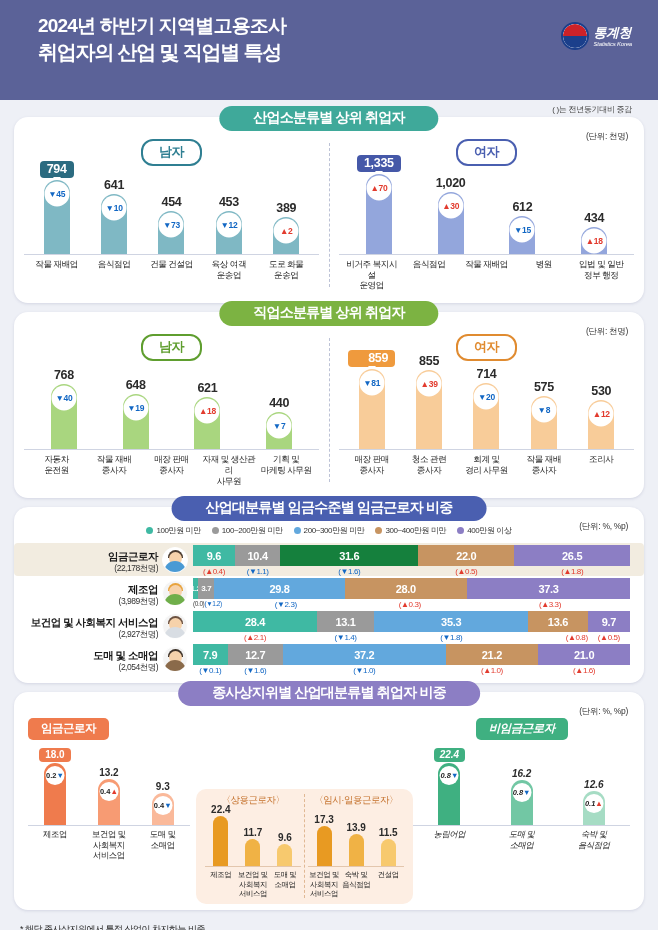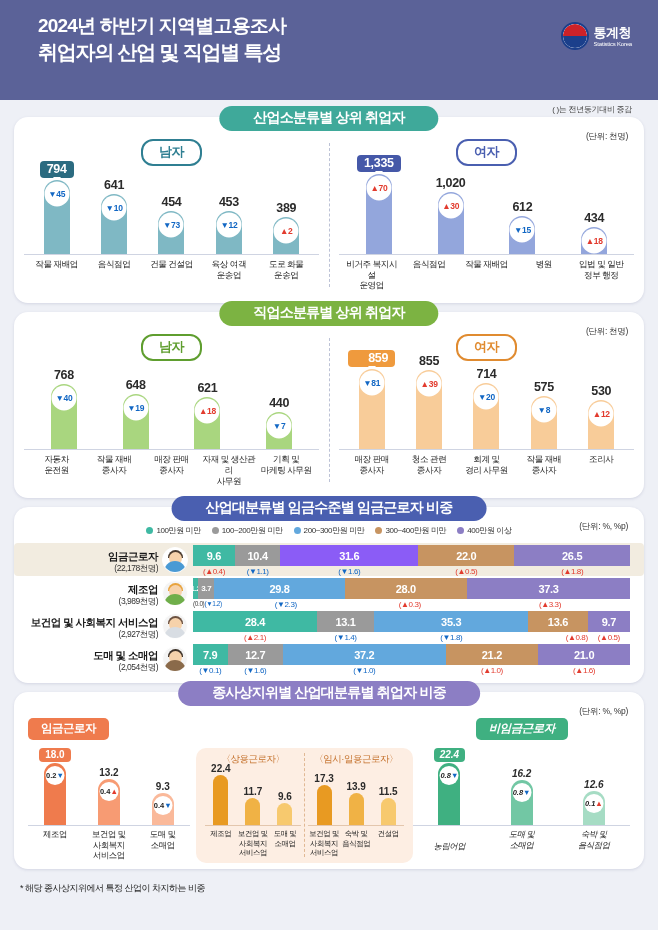--- a/index.html
+++ b/index.html
@@ -43,21 +43,21 @@
     border: 2px solid #1b3f8b;
   }
   .logo-mark::before {
     content:''; position:absolute; left:0; top:0; width:100%; height:50%;
     background:#cc2229; border-radius: 28px 28px 0 0;
   }
   .logo-mark::after {
     content:''; position:absolute; left:0; bottom:0; width:100%; height:50%;
     background:#1b3f8b; border-radius: 0 0 28px 28px;
   }
-  .logo-txt { color:#fff; line-height:1.05; }
+  .logo-txt { color:#fff; line-height:1.05;font-style:italic; }
   .logo-txt .kr { font-size: 13px; font-weight: bold; letter-spacing:-0.5px;}
   .logo-txt .en { font-size: 6px; letter-spacing:-0.2px; display:block;}
 
   .note-top {
     text-align: right;
     font-size: 8px;
     color: #444;
     padding: 4px 26px 2px 0;
     letter-spacing:-0.3px;
   }
@@ -460,21 +460,21 @@
         <div class="slabel"><b>임금근로자</b><span class="cnt">(22,178천명)</span></div>
         <div class="avatar" style="background: rgb(255, 255, 255);">
           <div class="av-hair" style="background:#4a3b2f"></div>
           <div class="av-face"></div>
           <div class="av-body" style="background:#4a9ad4"></div>
         </div>
         <div class="sbar-wrap">
           <div class="sbar">
             <div class="seg" style="flex: 9.6 0 0px; background: rgb(63, 185, 163);">9.6</div>
             <div class="seg" style="flex: 10.4 0 0px; background: rgb(154, 154, 154);">10.4</div>
-            <div class="seg" style="flex: 31.6 0 0px; background: #8b5cf6;">31.6</div>
+            <div class="seg" style="flex: 31.6 0 0px; background: #15803d;">31.6</div>
             <div class="seg" style="flex: 22 0 0px; background: rgb(199, 148, 97);">22.0</div>
             <div class="seg" style="flex: 26.5 0 0px; background: rgb(140, 126, 196);">26.5</div>
           </div>
           <div class="sdelta">
             <div class="up" style="flex: 9.6 0 0px;">(▲0.4)</div>
             <div class="dn" style="flex: 10.4 0 0px;">(▼1.1)</div>
             <div class="dn" style="flex: 31.6 0 0px;">(▼1.6)</div>
             <div class="up" style="flex: 22 0 0px;">(▲0.5)</div>
             <div class="up" style="flex: 26.5 0 0px;">(▲1.8)</div>
           </div>
@@ -601,21 +601,21 @@
                 <div>보건업 및</div>
                 <div>사회복지</div>
                 <div>서비스업</div>
               </div>
               <div class="mini-lab" style="font-size: 8.4px;">
                 <div>도매 및</div>
                 <div>소매업</div>
               </div>
             </div>
         </div>
-        <div style="width:58%; padding-left:6px;">
+        <div style="width:58%; padding-left:6px;margin-top:41px;">
           <div class="mini-panel">
             <div class="mini-half">
               <div class="mini-title">〈상용근로자〉</div>
               <div class="mini-bars" id="s4r-bars">
                   <div class="mini-col">
                     <div class="mini-val">22.4</div>
                     <div class="mini-bar" style="height: 50px; background: rgb(232, 154, 34);"></div>
                   </div>
                   <div class="mini-col">
                     <div class="mini-val">11.7</div>
@@ -703,21 +703,21 @@
               <div class="mini-val">12.6</div>
               <div class="mini-bar" style="height: 34px; background: rgb(166, 220, 196); width: 22px; border-radius: 11px 11px 0px 0px; position: relative;">
                 <div style="position: absolute; left: 50%; top: 3px; transform: translateX(-50%); background: rgb(255, 255, 255); border-radius: 50%; width: 19px; height: 19px; display: flex; align-items: center; justify-content: center; font-size: 7.5px; font-weight: bold;">
                   <span style="color:#222">0.1</span>
                   <span style="color:#e23b2e">▲</span>
                 </div>
               </div>
             </div>
           </div>
         <div class="mini-labs" id="s4n-labs">
-            <div class="mini-lab" style="font-size: 8.4px; margin-top: 12px;">
+            <div class="mini-lab" style="font-size: 8.4px;">
               <div>농림어업</div>
             </div>
             <div class="mini-lab" style="font-size: 8.4px;">
               <div>도매 및</div>
               <div>소매업</div>
             </div>
             <div class="mini-lab" style="font-size: 8.4px;">
               <div>숙박 및</div>
               <div>음식점업</div>
             </div>

